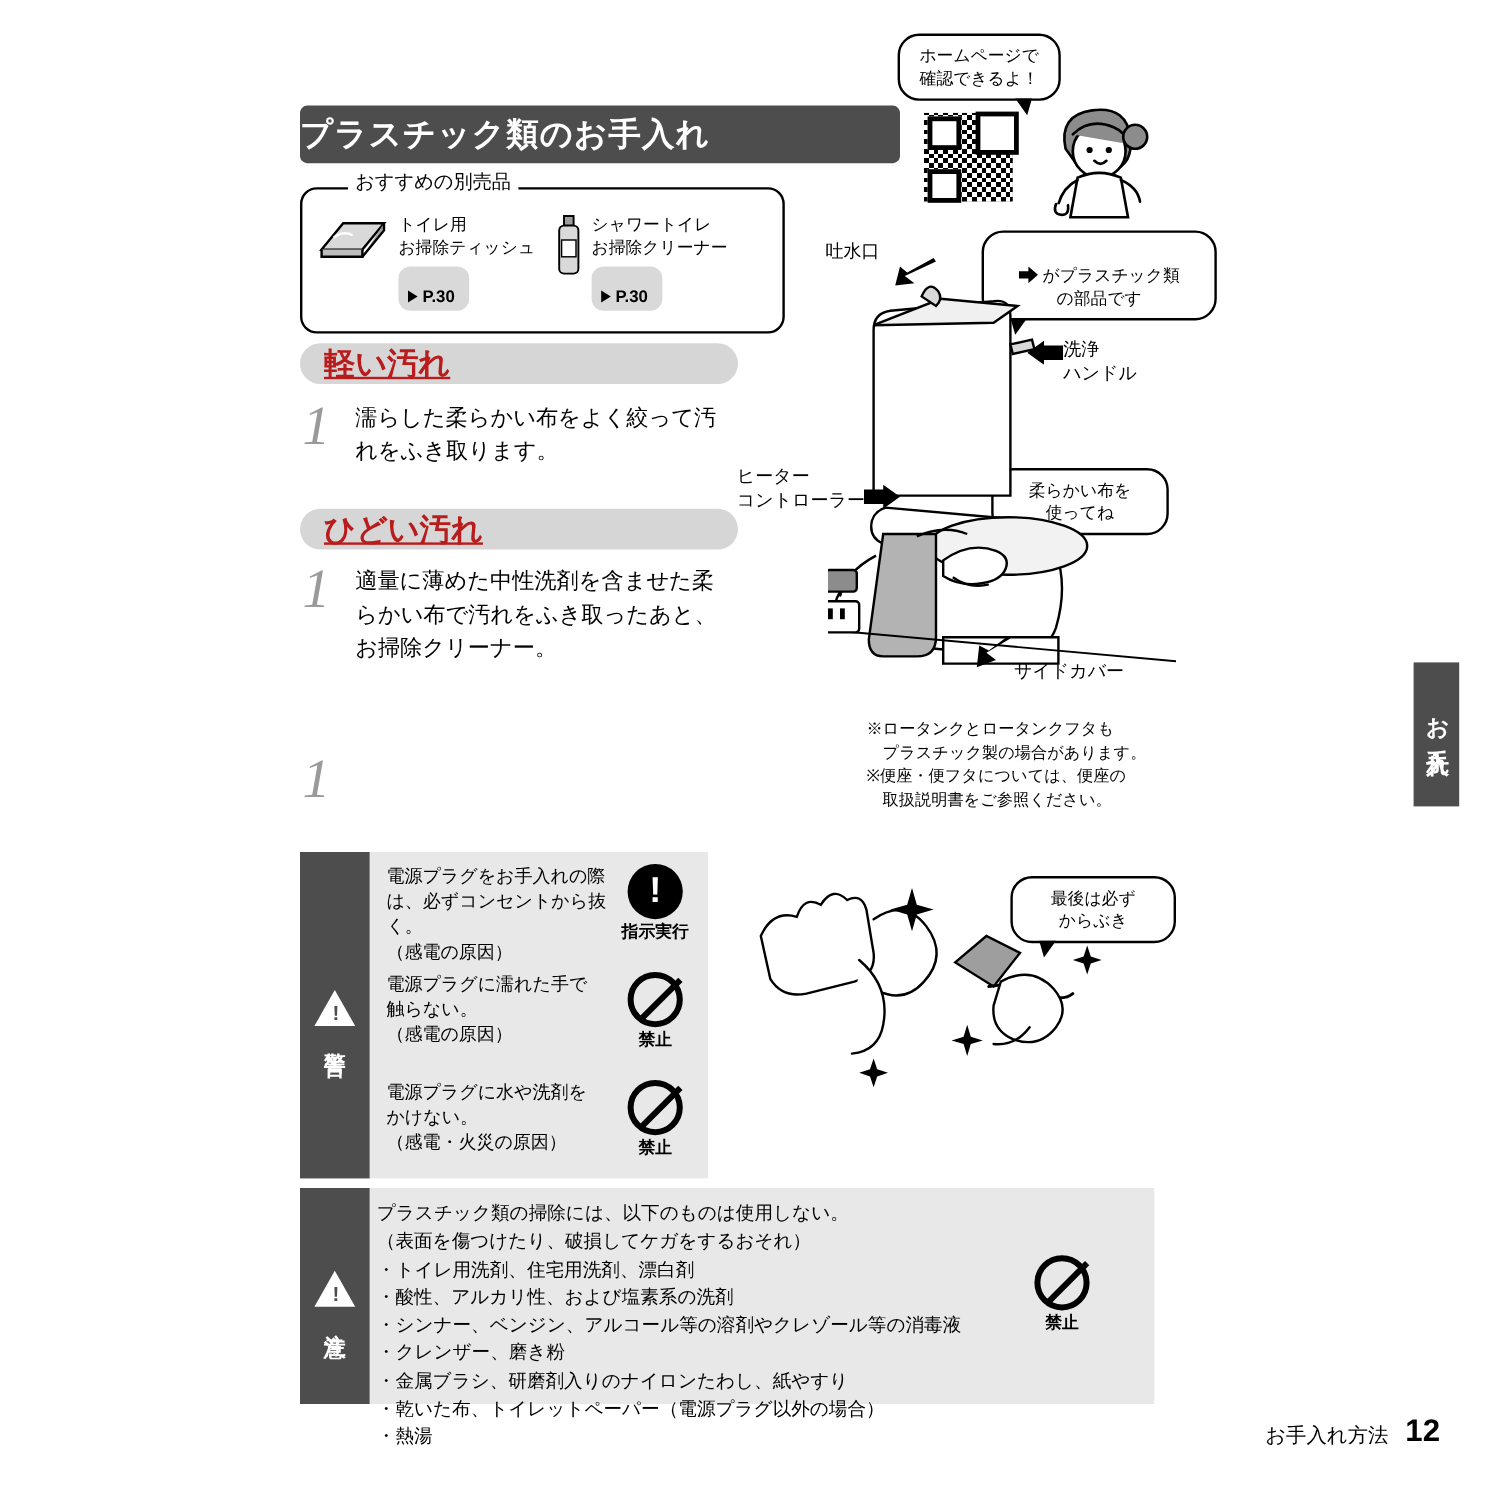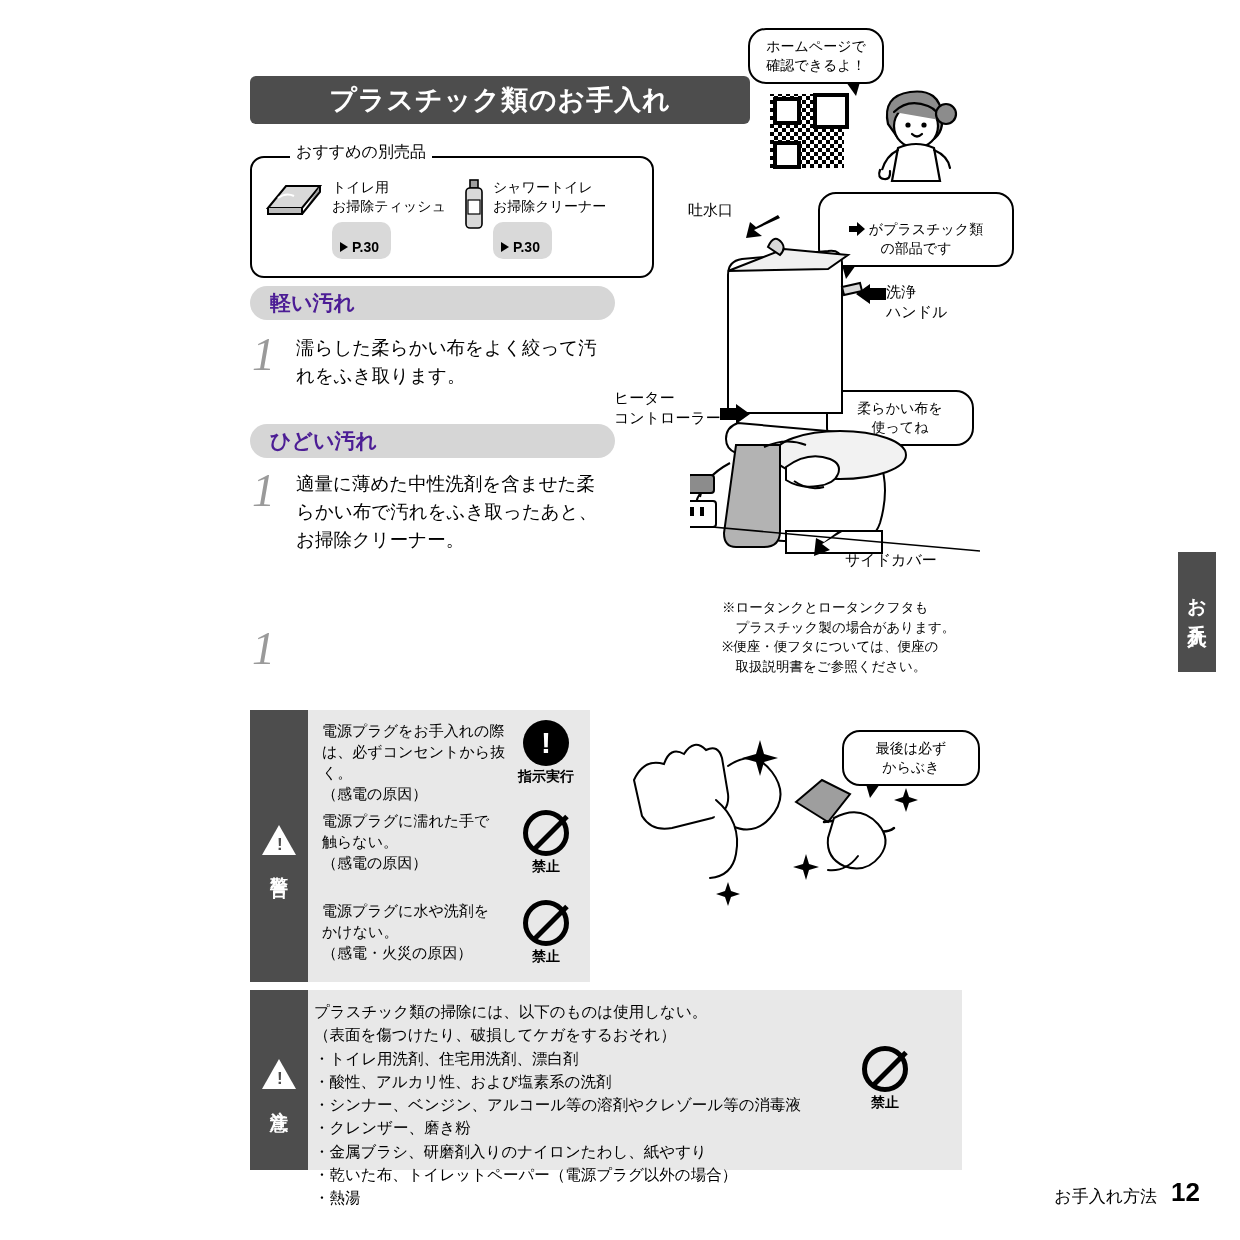--- a/index.html
+++ b/index.html
@@ -17,27 +17,26 @@
   }
   .page {
     position: absolute;
     left: 0; top: 0;
     width: 1240px; height: 1240px;
   }
 
   
   .title-bar {
     position: absolute;
-    left: 250px; top: 76px;
+    left: 250px; top: 88px;
     width: 500px; height: 48px;
     background: #4d4d4d;
     border-radius: 6px;
     display: flex;
     align-items: center;
-    justify-content: center;
   }
   .title-bar span {
     color: #fff;
     font-size: 27px;
     font-weight: bold;
     letter-spacing: 1px;
   }
 
   
   .qr {
@@ -145,23 +144,24 @@
 
   
   .sec-head {
     position: absolute;
     height: 34px;
     background: #d6d6d6;
     border-radius: 17px;
     display: flex;
     align-items: center;
     padding-left: 20px;
-    font-size: 21px;
-    font-weight: bold;
-    color: #4c1d95;
+    font-size: 26px;
+    font-weight: bold;
+    color: #b91c1c;
+    text-decoration: underline;
   }
   #sec-light { left: 250px; top: 286px; width: 345px; }
   #sec-heavy { left: 250px; top: 424px; width: 345px; }
   #sec-plug  { left: 250px; top: 582px; width: 345px; }
 
   .step {
     position: absolute;
     display: flex;
     gap: 12px;
   }

